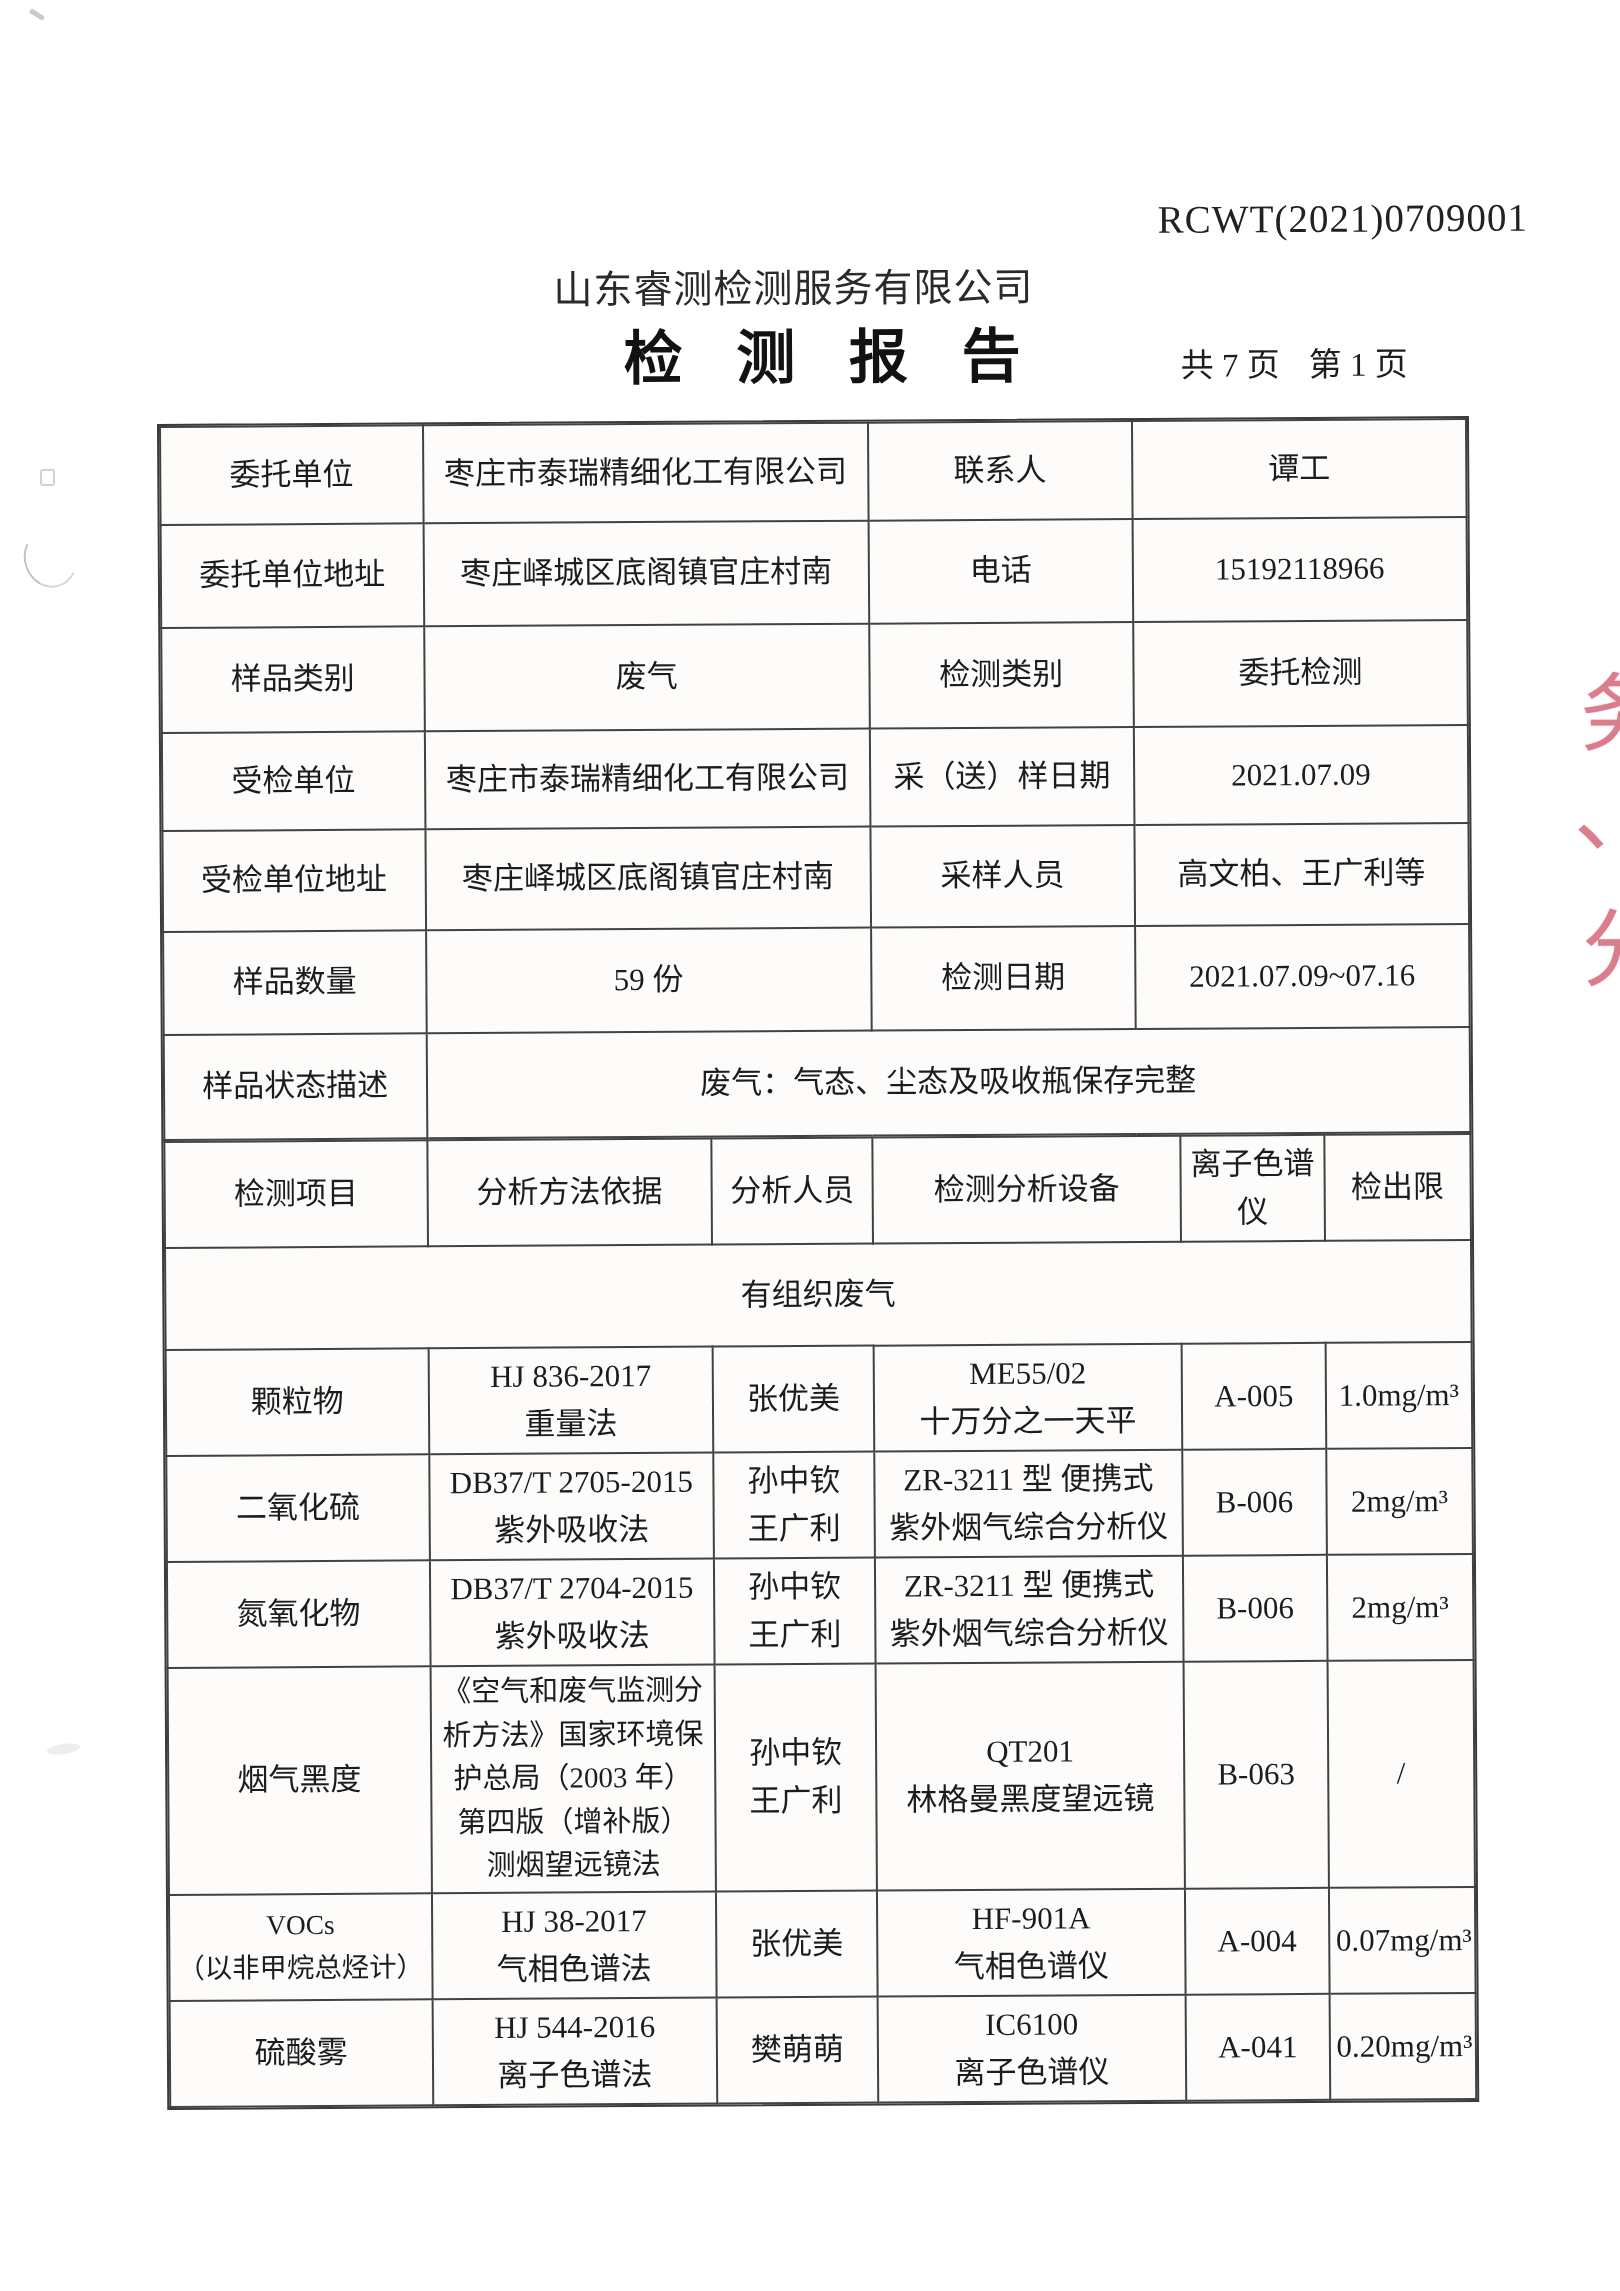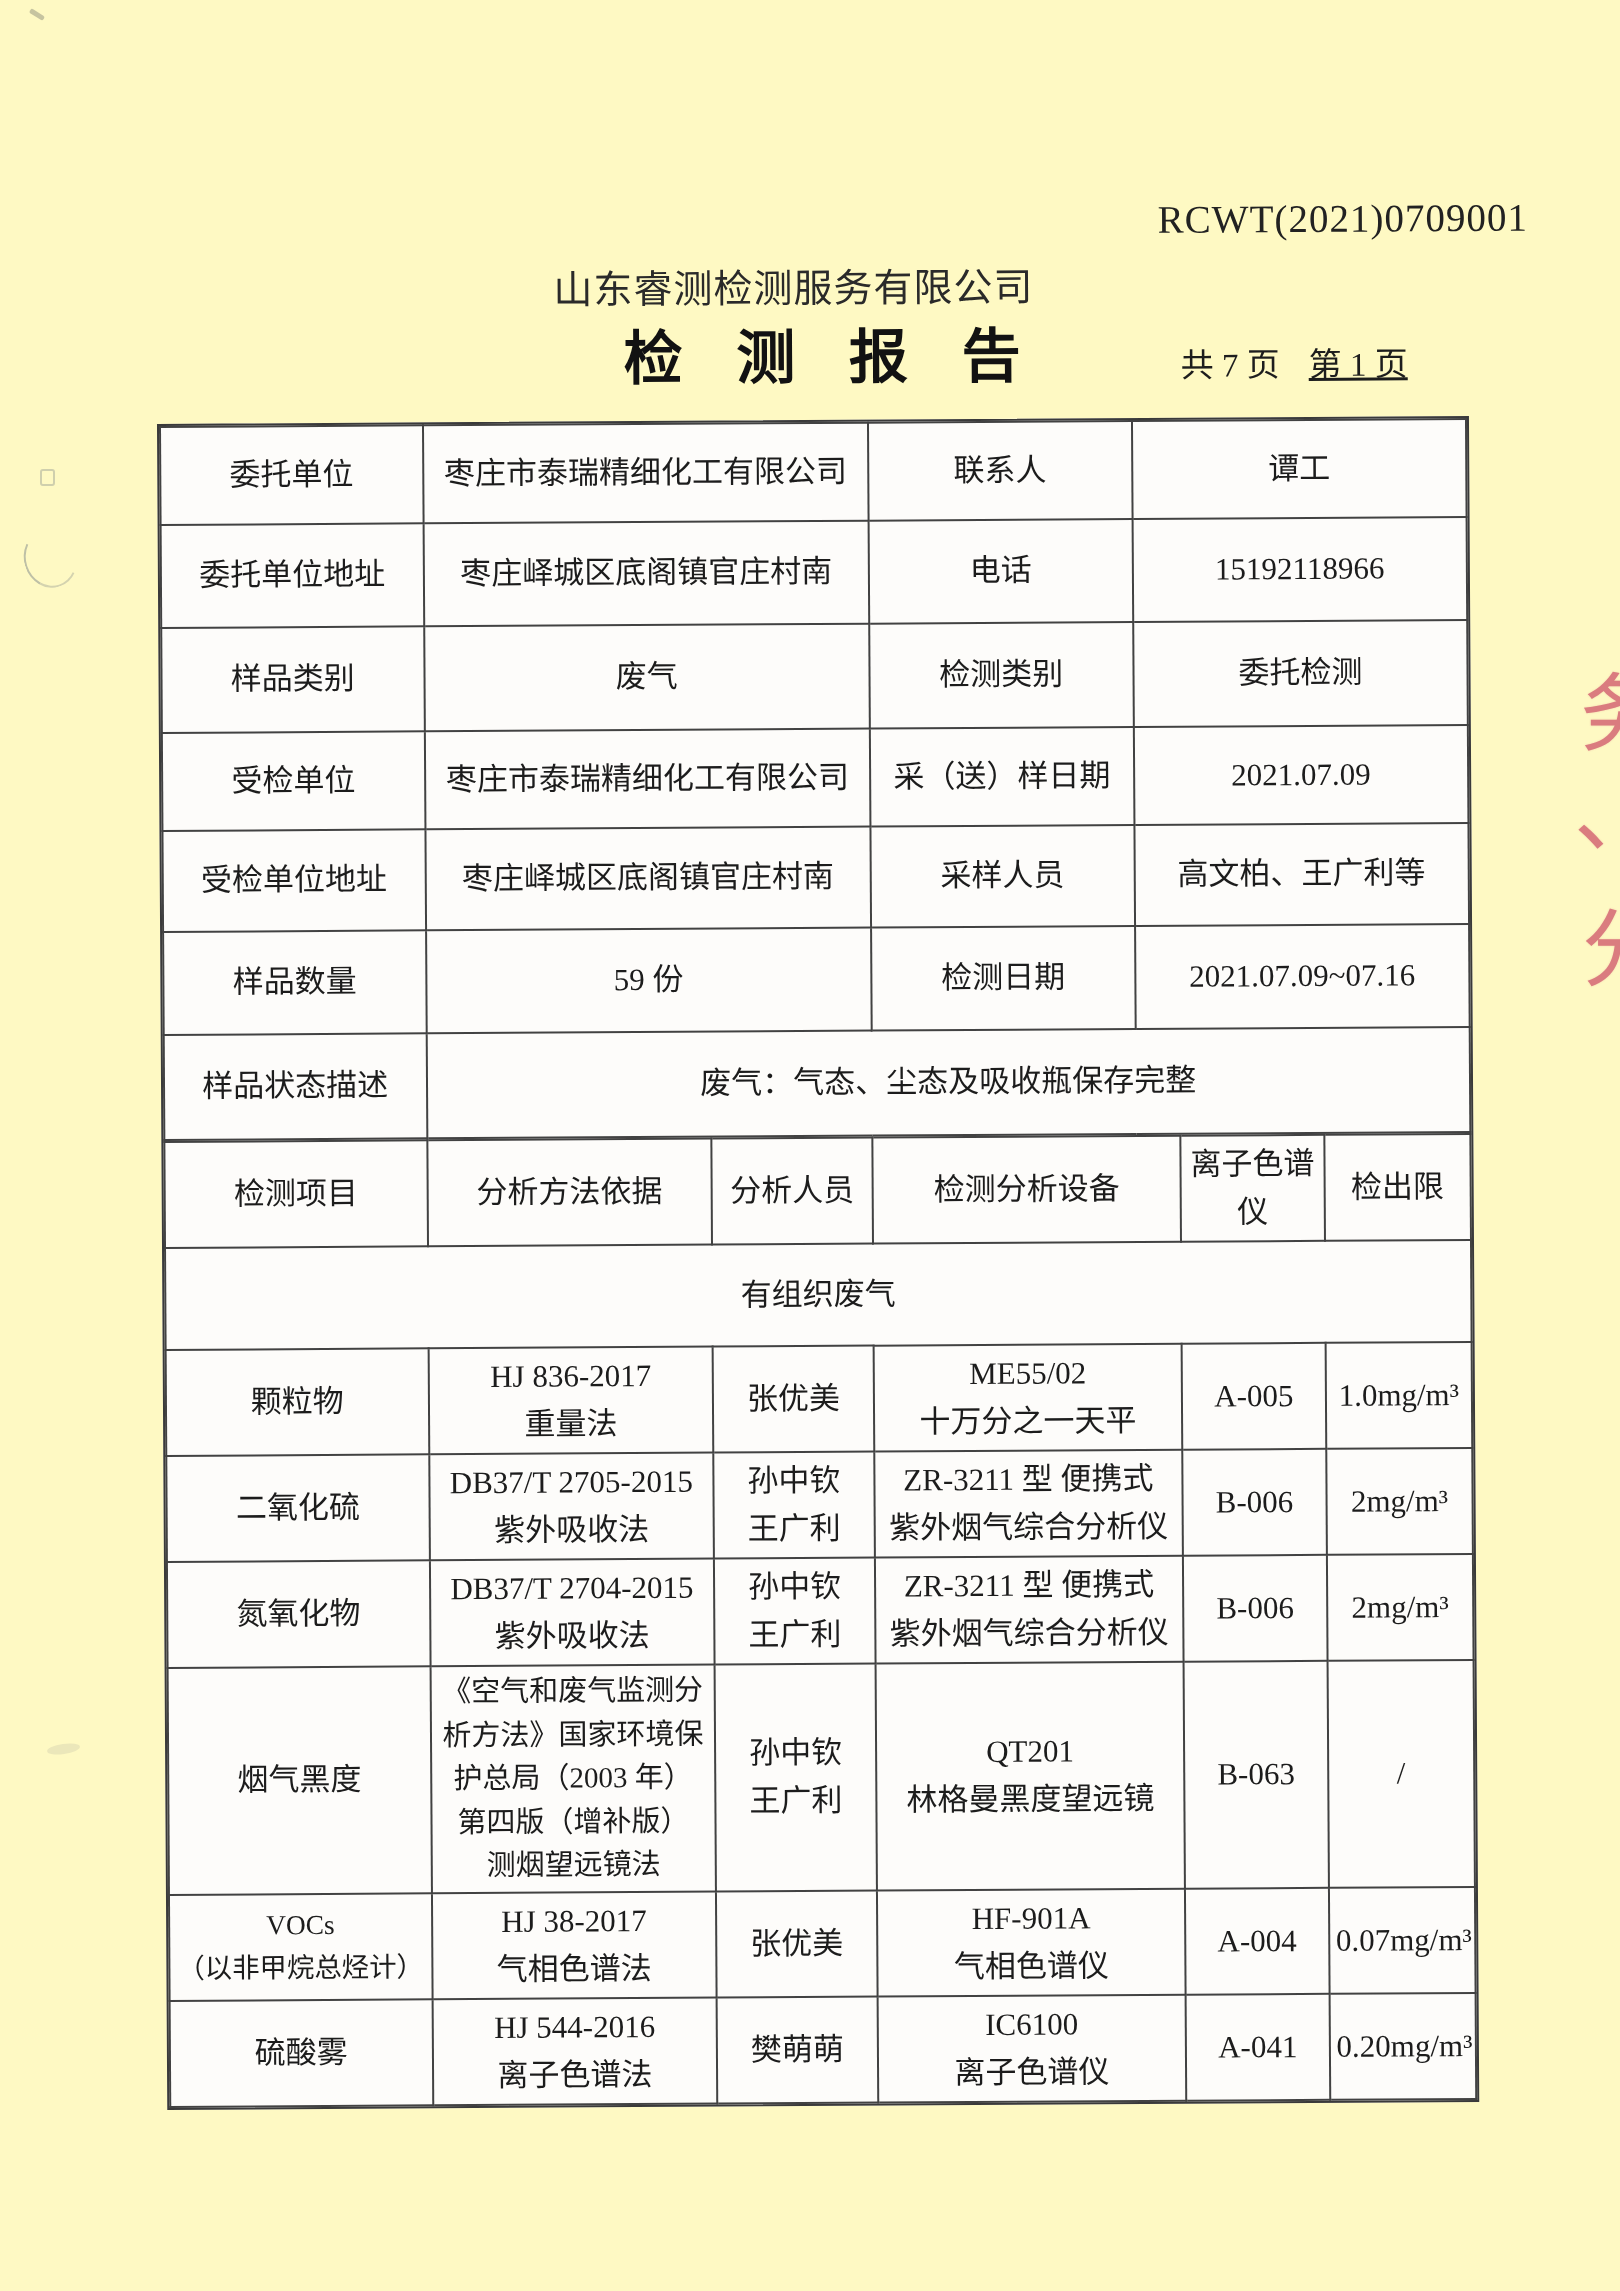--- a/index.html
+++ b/index.html
@@ -4,21 +4,21 @@
 <style>
   html,body{margin:0;padding:0;}
   body{
     width:1620px;height:2292px;
     background:#e8e6e2;
     font-family:"Liberation Serif", serif;
   }
   .page{
     position:relative;
     width:1620px;height:2292px;
-    background:#fef9c3;
+    background:#ffffff;
     overflow:hidden;
     color:#1a1a1a;
   }
   .sheet{
     position:absolute;left:0;top:0;width:1620px;height:2292px;
     transform:rotate(-0.35deg);
     transform-origin:50% 40%;
   }
   .report-no{
     position:absolute;left:1162px;top:199px;
@@ -36,21 +36,21 @@
     font-weight:900;
     font-size:59px;line-height:1;
     letter-spacing:11.8px;word-spacing:13.7px;
     color:#121212;
   }
   .pages{
     position:absolute;left:1184px;top:341px;
     font-size:33px;color:#1d1d1d;white-space:nowrap;
   }
   .pages .pg{margin-right:29px;}
-  .pages .pg:last-child{margin-right:0;text-decoration:underline;}
+  .pages .pg:last-child{margin-right:0;}
 
   .table-wrap{
     position:absolute;left:160px;top:420px;width:1308px;
     border:2.9px solid #3a3a3a;
     background:#fdfcfa;
   }
   table{
     width:100%;
     border-collapse:collapse;
     table-layout:fixed;

